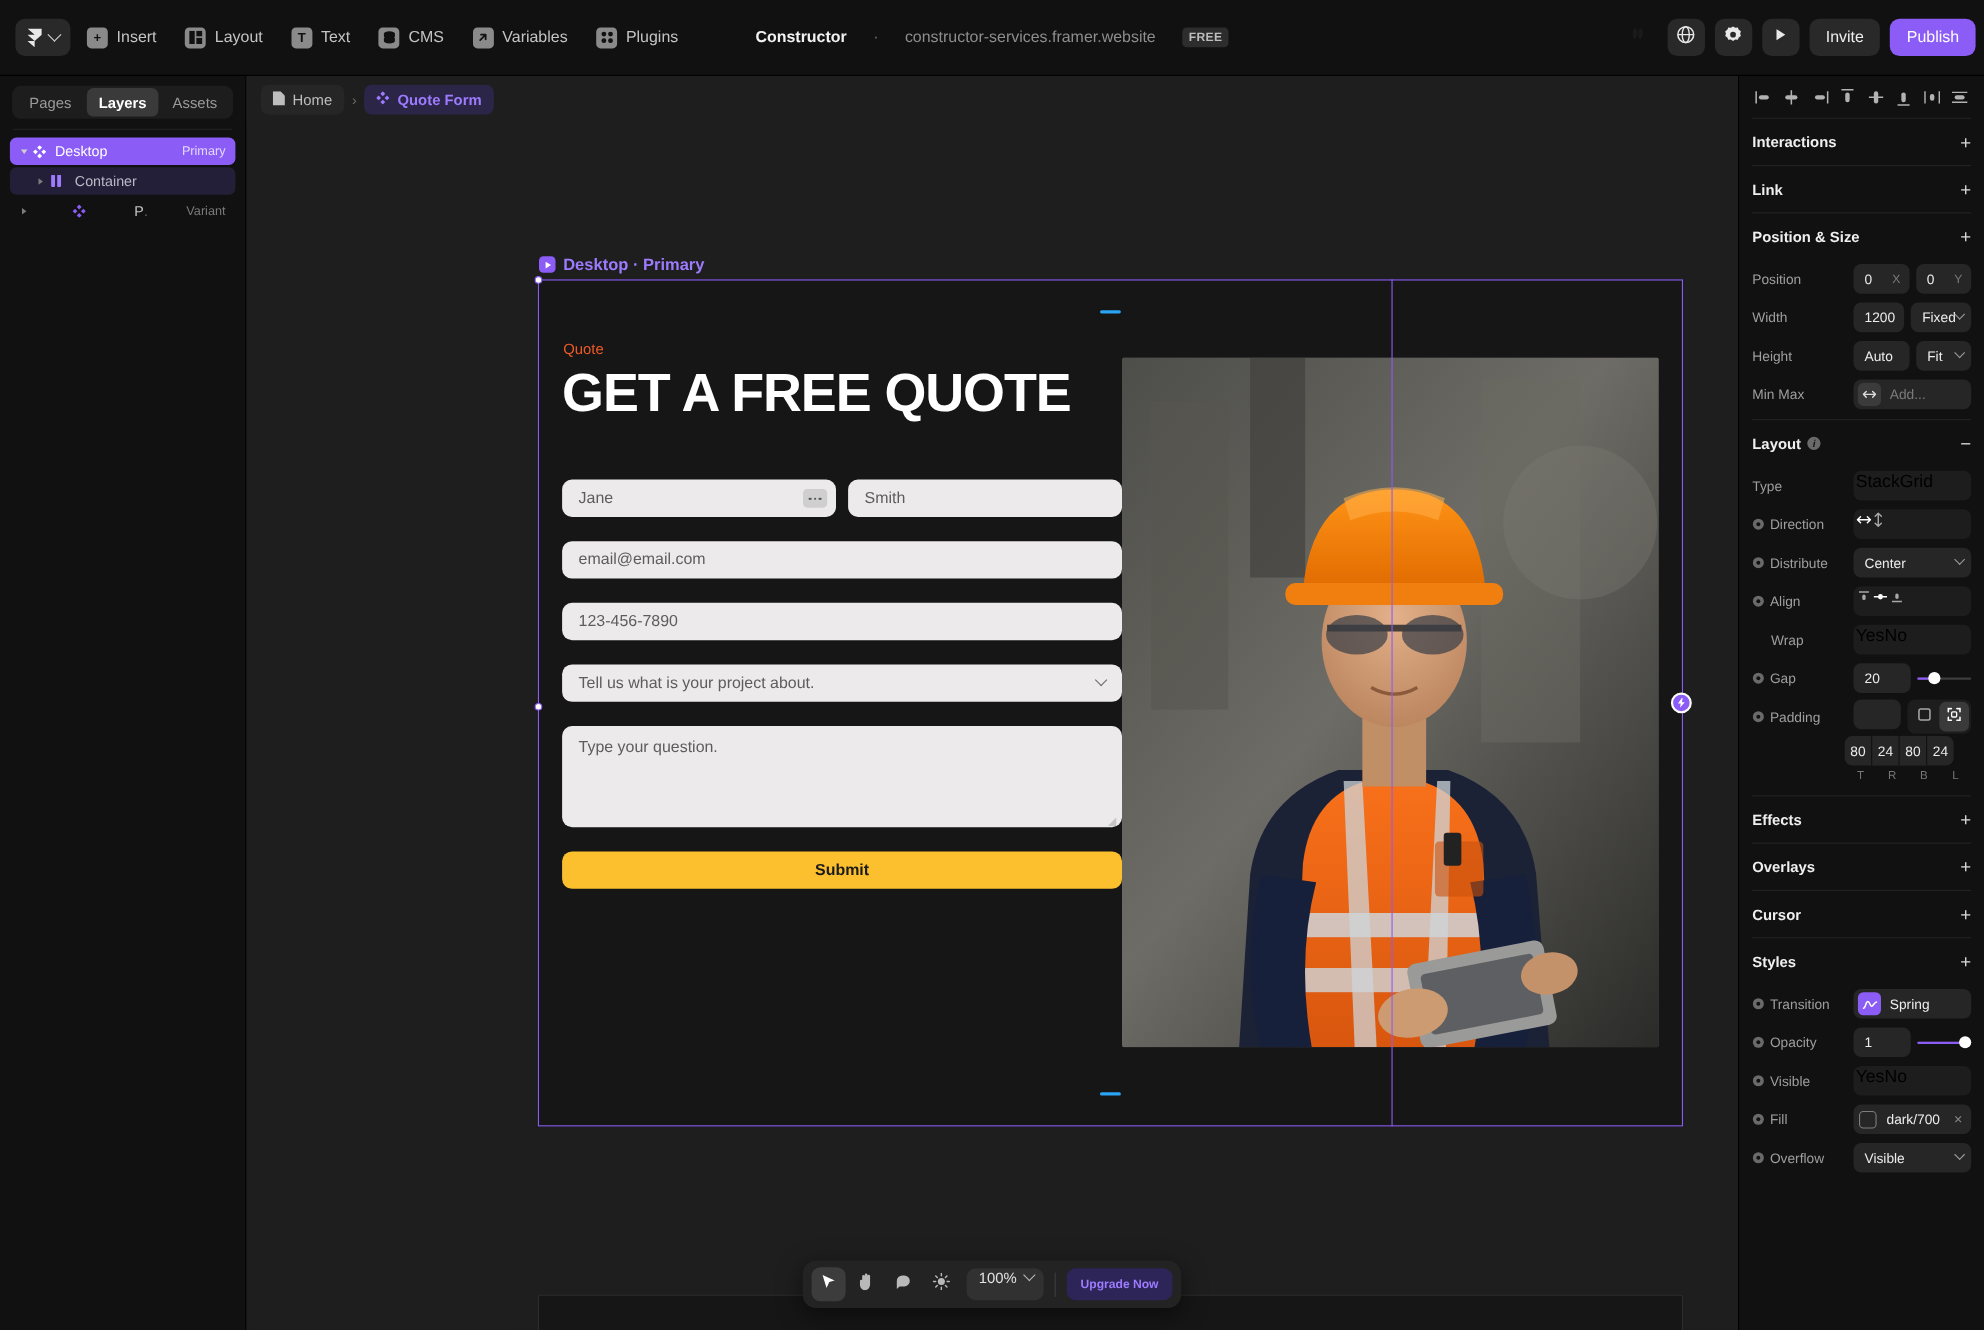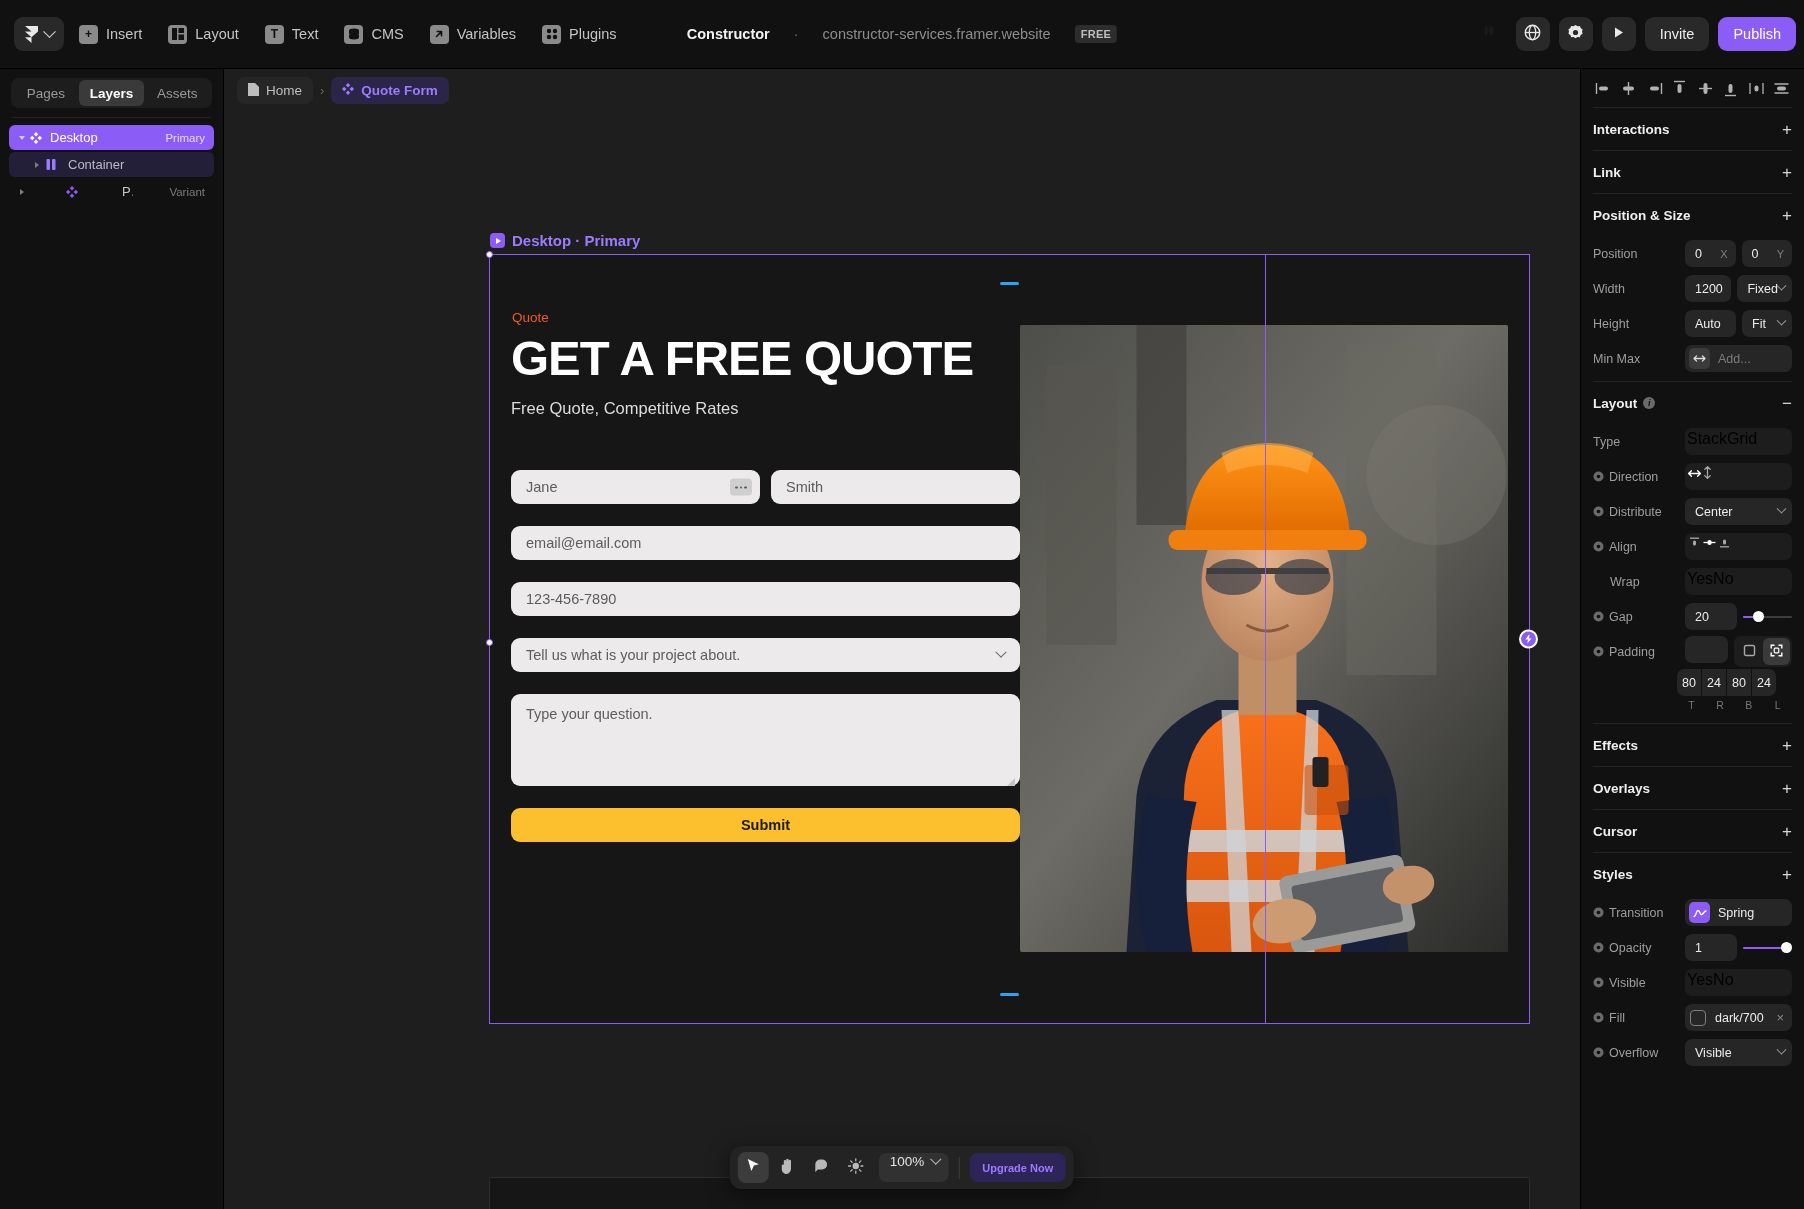--- a/index.html
+++ b/index.html
@@ -480,21 +480,20 @@
           </span>
         <span>Desktop · Primary</span>
       </div>
 
       <div class="frame">
         <div class="frame-inner">
 
           <div class="form-col">
             <div class="eyebrow">Quote</div>
             <div class="headline">GET A FREE QUOTE</div>
-            <div class="subhead">Free Quote, Competitive Rates</div>
 
             <div class="fields">
               <div class="row2">
                 <div class="fld half">
                   <span>Jane</span>
                   <span class="dots-badge">
                       <i></i>
                       <i></i>
                       <i></i>
                     </span>

